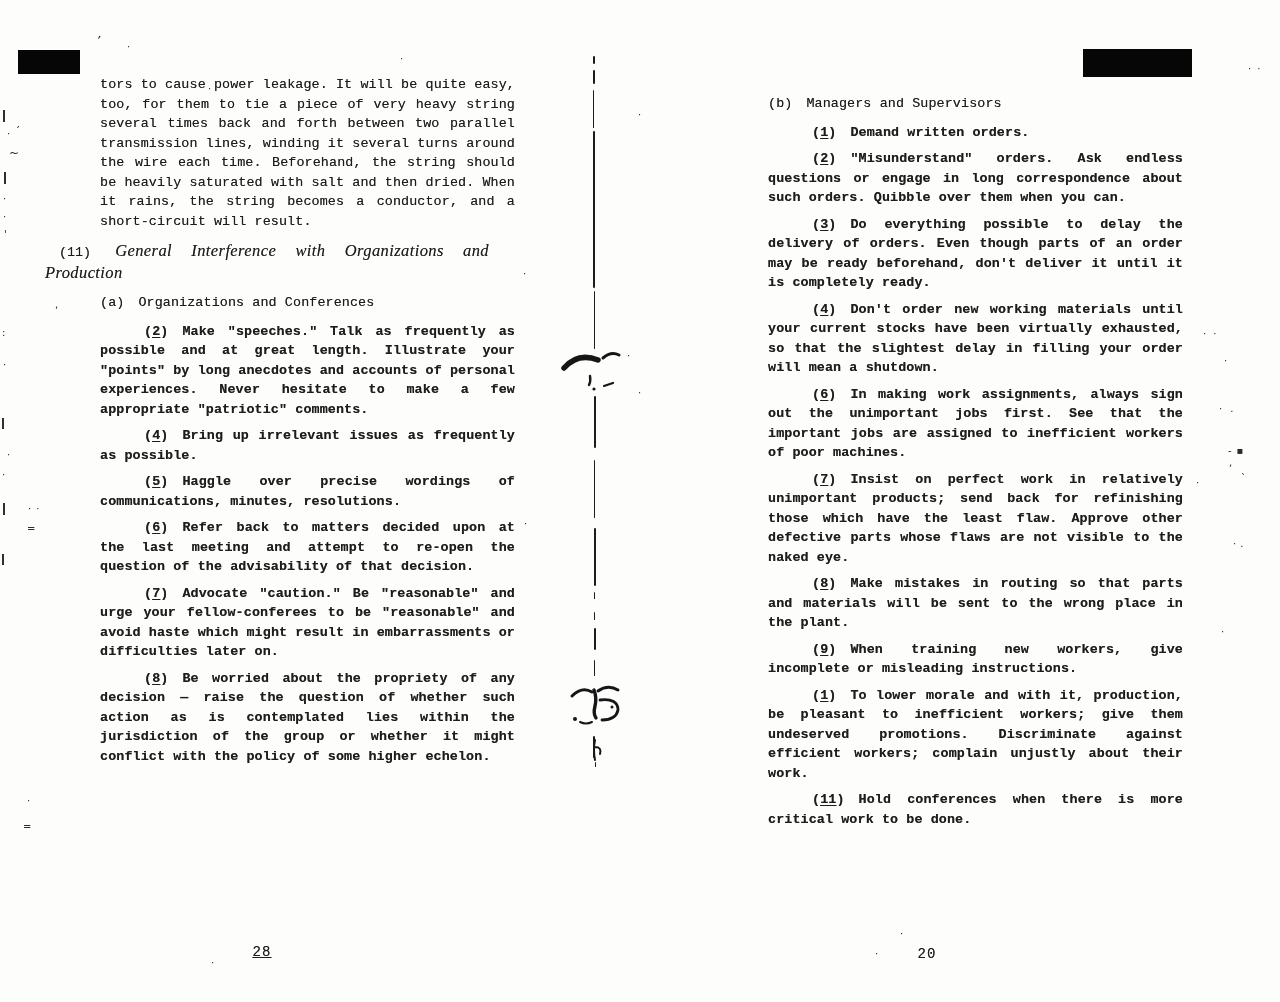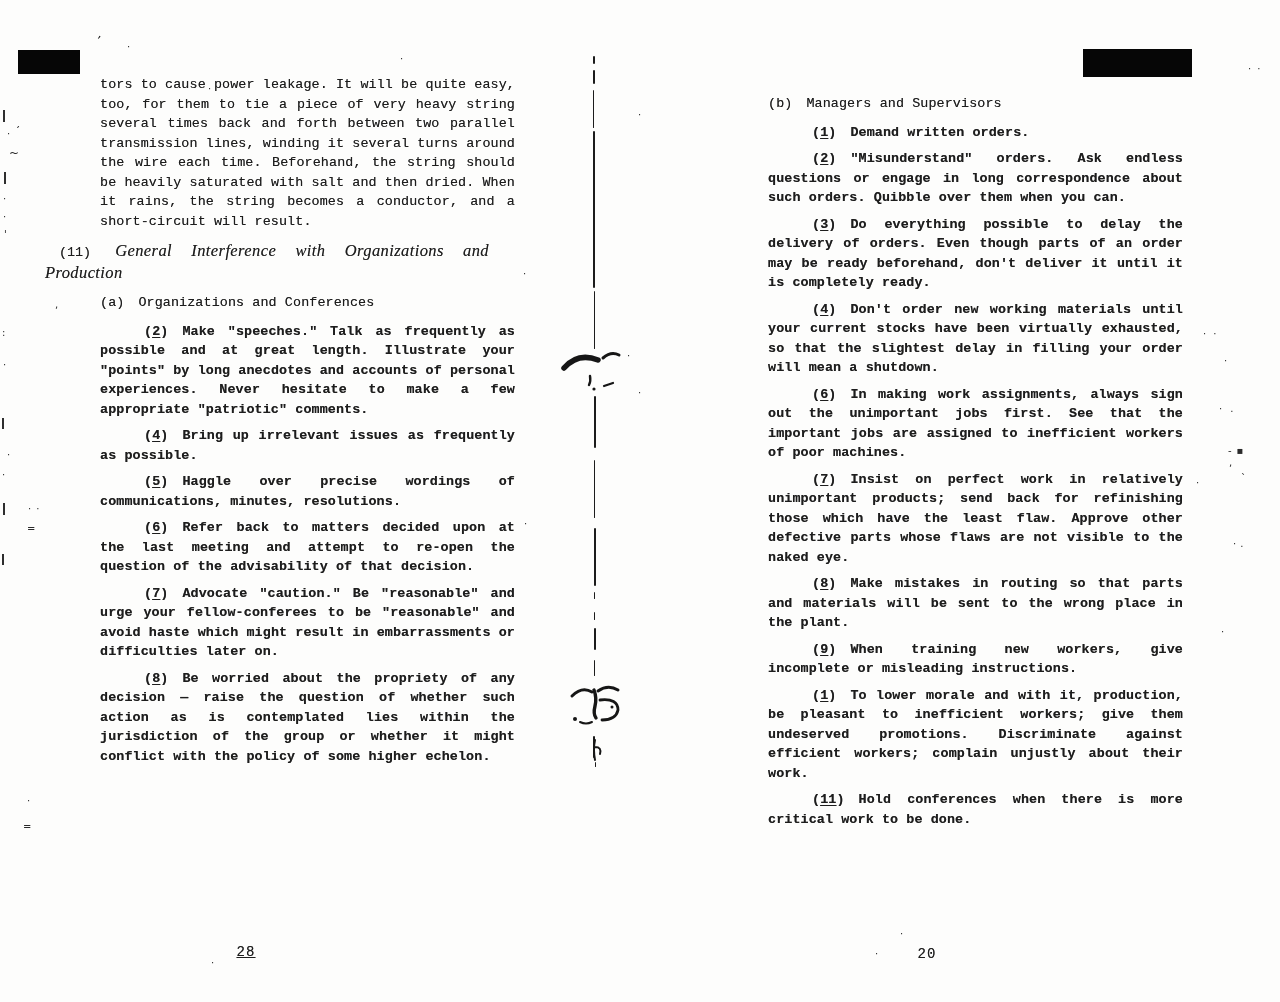--- a/index.html
+++ b/index.html
@@ -36,21 +36,21 @@
   }
   .sec-num{font-family:"Liberation Mono",monospace;font-size:13.4px;margin-right:24px;}
   .sec-title{font-style:italic;letter-spacing:.4px;word-spacing:2px;}
   .subsec{text-align:left;margin:4px 0 9px 0;}
   .sub-label{margin-right:14px;}
   .pagenum{
     position:absolute;width:80px;text-align:center;
     font-size:14px;letter-spacing:1px;
     text-shadow:0 0 .4px rgba(0,0,0,.55);
   }
-  .pagenum-l{left:206px;top:944px;text-decoration:underline;}
+  .pagenum-l{left:222px;top:944px;text-decoration:underline;}
   .pagenum-r{left:887px;top:946px;}
   
   .redaction{position:absolute;background:#060606;}
   .redact-l{left:18px;top:50px;width:62px;height:24px;}
   .redact-r{left:1083px;top:49px;width:109px;height:28px;}
   
   .gut{position:absolute;background:#1c1c1c;border-radius:1px;}
   .blob{position:absolute;}
   
   .noise{position:absolute;color:#2b2b2b;font-size:10px;line-height:10px;font-family:"DejaVu Sans",sans-serif;}

